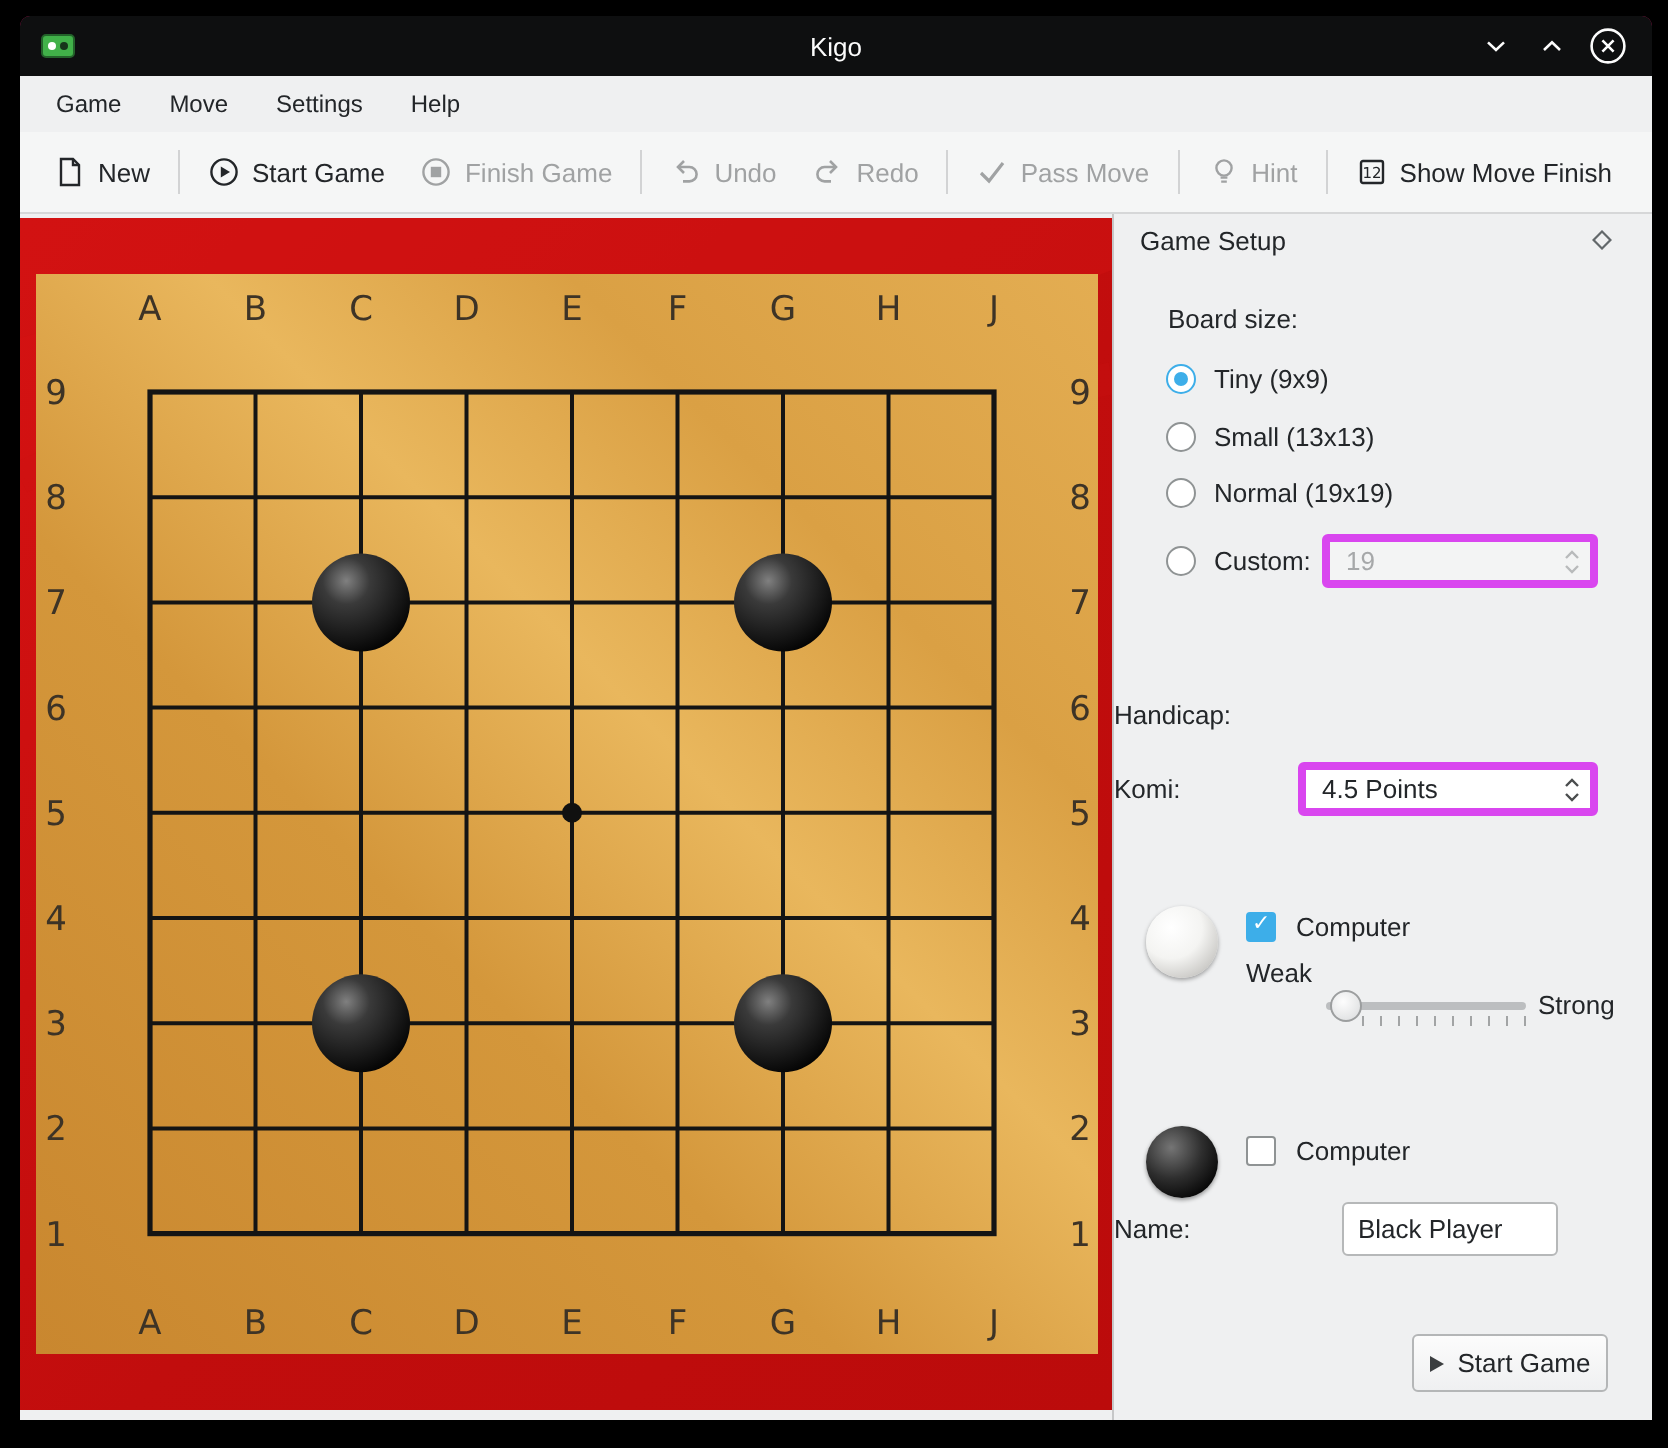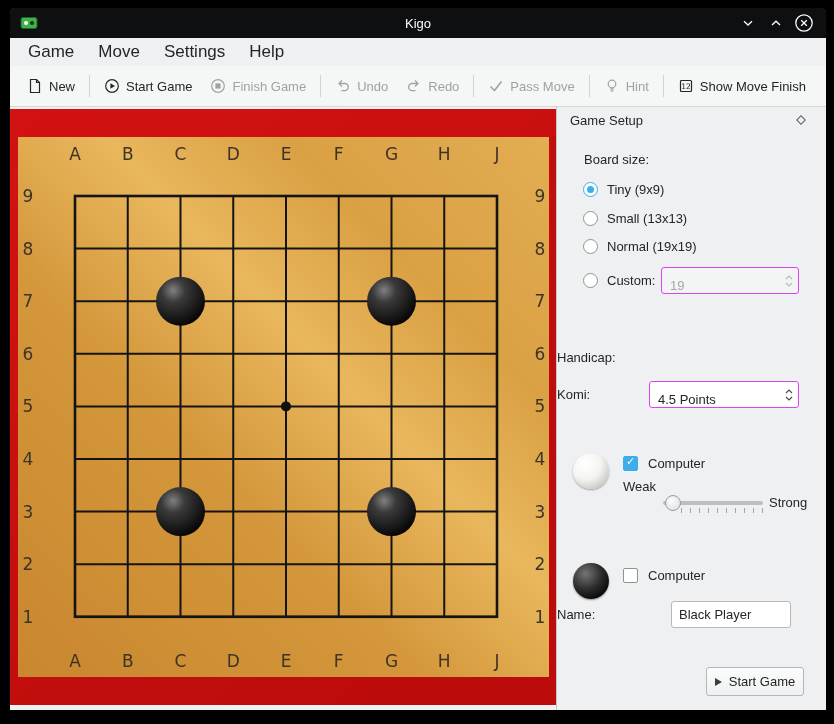--- a/index.html
+++ b/index.html
@@ -11,21 +11,21 @@
   
   .titlebar{height:30px;background:#0e0f10;display:flex;align-items:center;position:relative;
     flex:0 0 auto;color:#fcfcfc}
   .app-icon{margin-left:10px;display:flex;z-index:1}
   .title{position:absolute;left:0;right:0;text-align:center;font-size:13px;color:#fcfcfc}
   .win-controls{margin-left:auto;display:flex;align-items:center;gap:4px;margin-right:10px;z-index:1}
   .win-btn{width:24px;height:24px;display:flex;align-items:center;justify-content:center;color:#fcfcfc}
 
   
   .menubar{height:28px;background:#eff0f1;display:flex;align-items:center;padding-left:6px;flex:0 0 auto}
-  .menu-item{padding:0 12px;font-size:17px;color:#232629;line-height:28px}
+  .menu-item{padding:0 12px;font-size:12px;color:#232629;line-height:28px}
 
   
   .toolbar{height:41px;background:#f5f6f6;display:flex;align-items:center;padding:0 8px;
     border-bottom:1px solid #d6d7d8;flex:0 0 auto}
   .tb-item{display:flex;align-items:center;gap:6px;padding:6px 9px;font-size:13px;color:#232629}
   .tb-item.disabled{color:#a0a2a3}
   .tb-icon{display:flex;align-items:center}
   .tb-sep{width:1px;height:22px;background:#d2d3d4;margin:0 5px}
 
   
@@ -36,22 +36,22 @@
   
   .panel{flex:1;position:relative;border-left:1px solid #c6c7c8;background:#eff0f1;font-size:13px;color:#232629}
   .panel-title{position:absolute;left:13px;top:6px}
   .panel-float{position:absolute;right:20px;top:8px;display:flex}
   .section-label{position:absolute;left:27px;top:45px}
   .radio-row{position:absolute;left:26px;display:flex;align-items:center;gap:9px;height:20px}
   .radio{width:15px;height:15px;border-radius:50%;background:#fff;border:1px solid #8f9394;position:relative;flex:0 0 auto}
   .radio.checked{border-color:#3daee9}
   .radio.checked::after{content:"";position:absolute;inset:3px;border-radius:50%;background:#3daee9}
   .ctl-label{white-space:nowrap}
-  .spinbox{position:absolute;height:27px;background:#fff;border:1px solid #d946ef;border-radius:3px;
-    display:flex;align-items:flex-end;color:#232629}
+  .spinbox{position:absolute;height:27px;background:#fff;border:4px solid #d946ef;border-radius:3px;
+    display:flex;align-items:center;color:#232629}
   .spin-value{flex:1;padding-left:8px;white-space:nowrap}
   .spin-arrows{width:18px;height:100%;display:flex;flex-direction:column;align-items:center;
     justify-content:center;gap:2px;color:#4a4d4e}
   .spinbox.disabled{background:#f3f4f4;color:#a6a8a9}
   .spinbox.disabled .spin-arrows{color:#b8babb}
   .field-label{position:absolute;left:0;width:86px;text-align:left}
   .check-row{position:absolute;display:flex;gap:10px;height:16px}
   .checkbox{width:15px;height:15px;border:1px solid #8f9394;border-radius:2px;background:#fff;position:relative;flex:0 0 auto}
   .checkbox.checked{background:#3daee9;border-color:#3daee9}
   .checkbox.checked::after{content:"\2713";position:absolute;left:2px;top:-2px;font-size:11px;font-weight:bold;color:#fff}
@@ -61,21 +61,21 @@
   .stone.black{background:radial-gradient(circle at 35% 30%,#757575 0%,#2e2e2e 45%,#000 85%);
     box-shadow:0 1px 2px rgba(0,0,0,.4)}
   .slider{position:absolute;left:106px;top:388px;width:100px;height:22px}
   .slider-groove{position:absolute;left:0;right:0;top:6px;height:4px;background:#bcbec0;border-radius:2px}
   .slider-ticks{position:absolute;left:18px;right:0;top:13px;height:5px;
     background:repeating-linear-gradient(to right,#a2a4a5 0,#a2a4a5 1px,transparent 1px,transparent 9px)}
   .slider-handle{position:absolute;left:2px;top:0;width:16px;height:16px;border-radius:50%;
     background:radial-gradient(circle at 40% 35%,#fdfdfd,#e4e5e6 70%,#d4d5d6);border:1px solid #9c9e9f}
   .weak-label{position:absolute;left:66px;top:372px}
   .strong-label{position:absolute;left:212px;top:388px}
-  .text-field{position:absolute;left:114px;top:494px;width:120px;height:27px;border:1px solid #b6b8b9;
+  .text-field{position:absolute;left:114px;top:494px;width:108px;height:27px;border:1px solid #b6b8b9;
     border-radius:3px;background:#fff;font-size:13px;color:#232629;padding:0 7px;font-family:inherit}
   .start-btn{position:absolute;left:149px;top:560px;width:98px;height:29px;display:flex;align-items:center;
     justify-content:center;gap:7px;background:linear-gradient(#fcfcfc,#eff0f1);border:1px solid #b4b6b7;
     border-radius:3px;font-size:13px;color:#232629}
   .play-tri{width:0;height:0;border-left:7px solid #3b3e40;border-top:4.5px solid transparent;border-bottom:4.5px solid transparent}
 </style>
 </head>
 <body>
 
 <div class="window">

